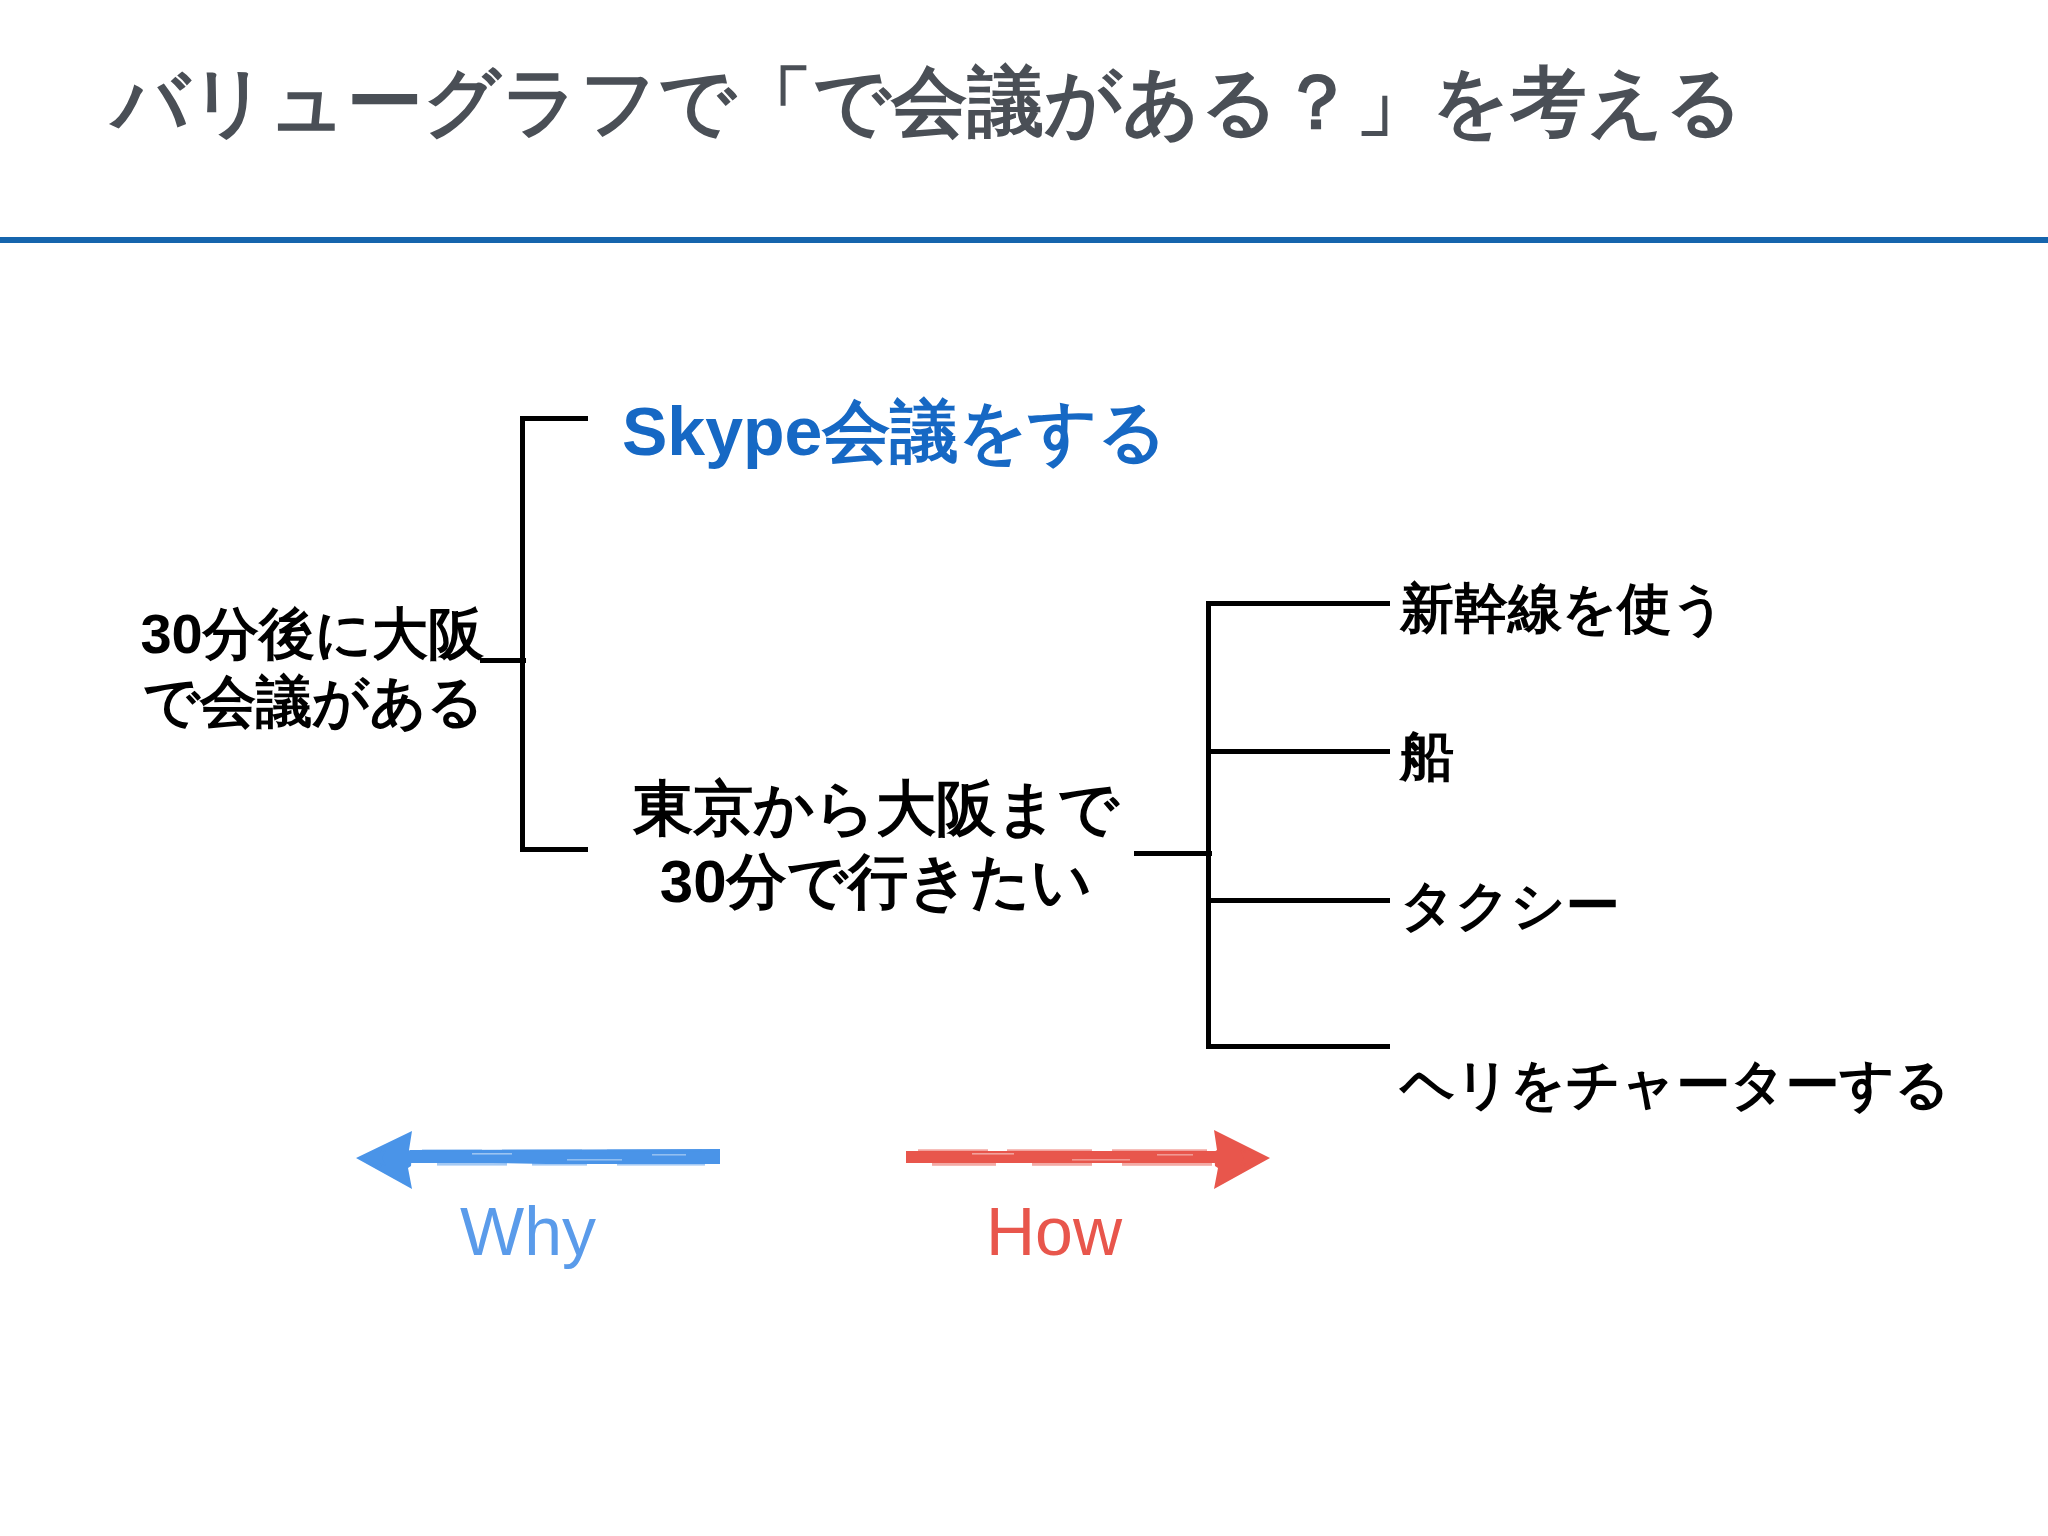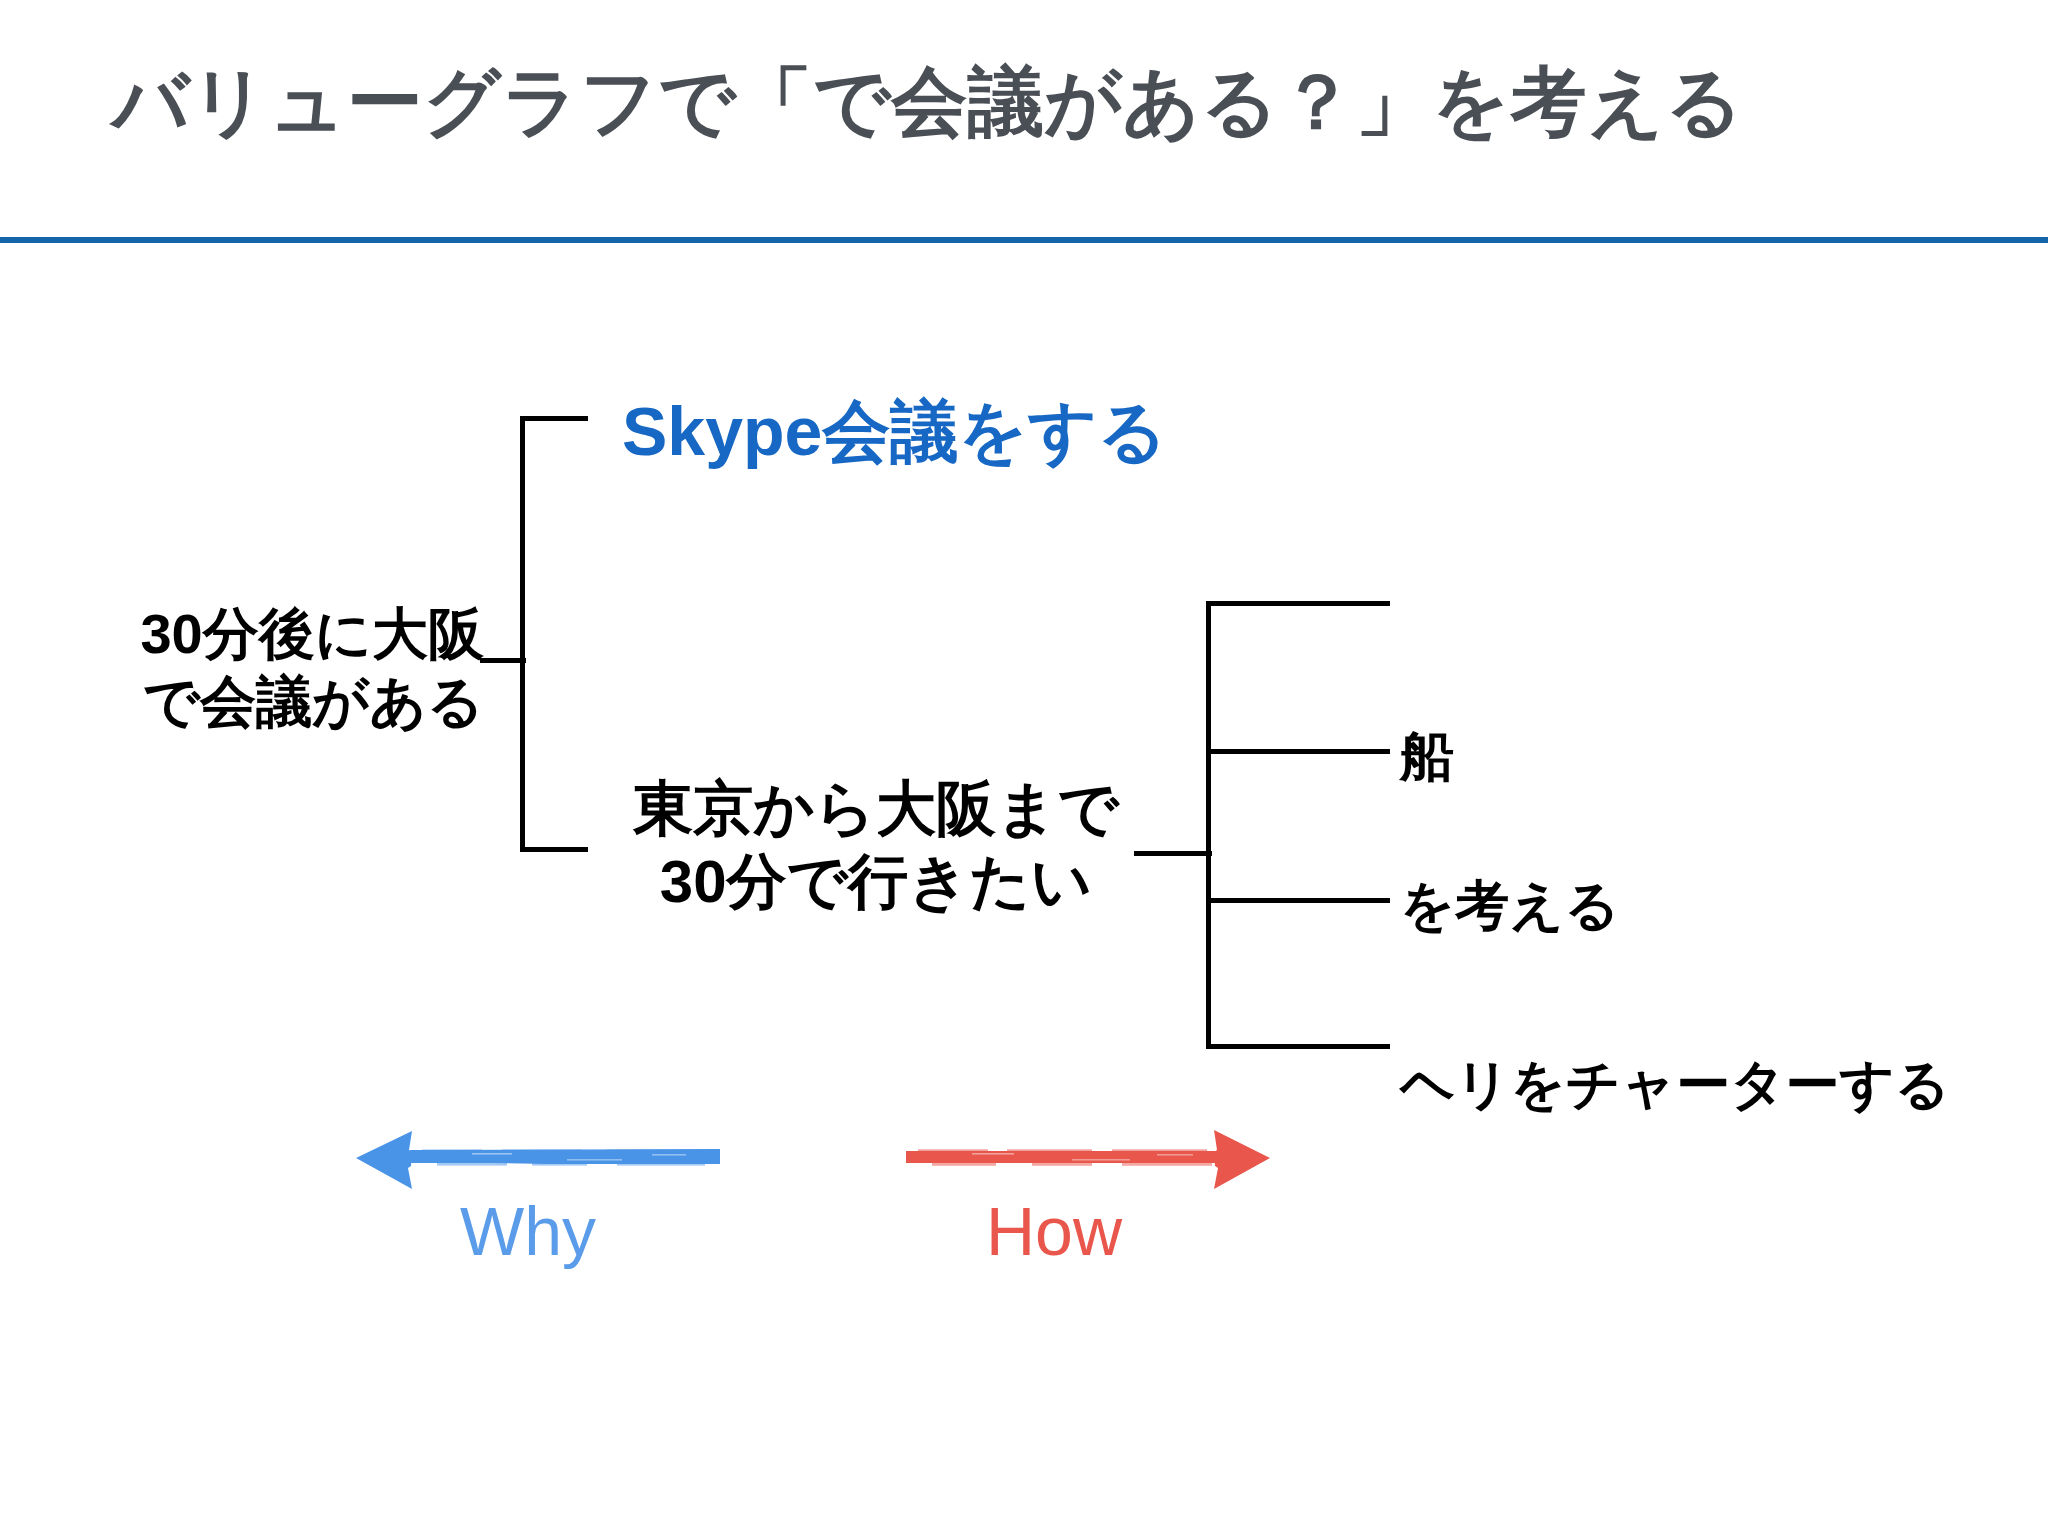--- a/index.html
+++ b/index.html
@@ -161,22 +161,23 @@
 30分で行きたい</div>
 
   <div class="line-h" id="l2-stub"></div>
 
   <div class="line-v" id="l2-spine"></div>
   <div class="line-h l2-branch" id="l2-b1"></div>
   <div class="line-h l2-branch" id="l2-b2"></div>
   <div class="line-h l2-branch" id="l2-b3"></div>
   <div class="line-h l2-branch" id="l2-b4"></div>
 
+  <div class="node-text leaf" id="leaf-1">新幹線を使う</div>
   <div class="node-text leaf" id="leaf-2">船</div>
-  <div class="node-text leaf" id="leaf-3">を考える</div>
+  <div class="node-text leaf" id="leaf-3">タクシー</div>
   <div class="node-text leaf" id="leaf-4">ヘリをチャーターする</div>
 
   <div class="arrow-wrap" id="arrow-why">
     <svg viewBox="0 0 368 80" preserveAspectRatio="none" aria-hidden="true">
       <g fill="#4a94e8">
         <path d="M4 38 L60 11 L57 30 L60 32 L59 46 L56 48 L60 69 Z"></path>
         <path d="M58 30 L368 29 L368 33 L250 33 L368 34 L368 44 L140 44
                  L300 41 L58 42 Z"></path>
         <rect x="58" y="31" width="310" height="12"></rect>
         <rect x="70" y="29.5" width="60" height="2.4" opacity="0.55"></rect>

